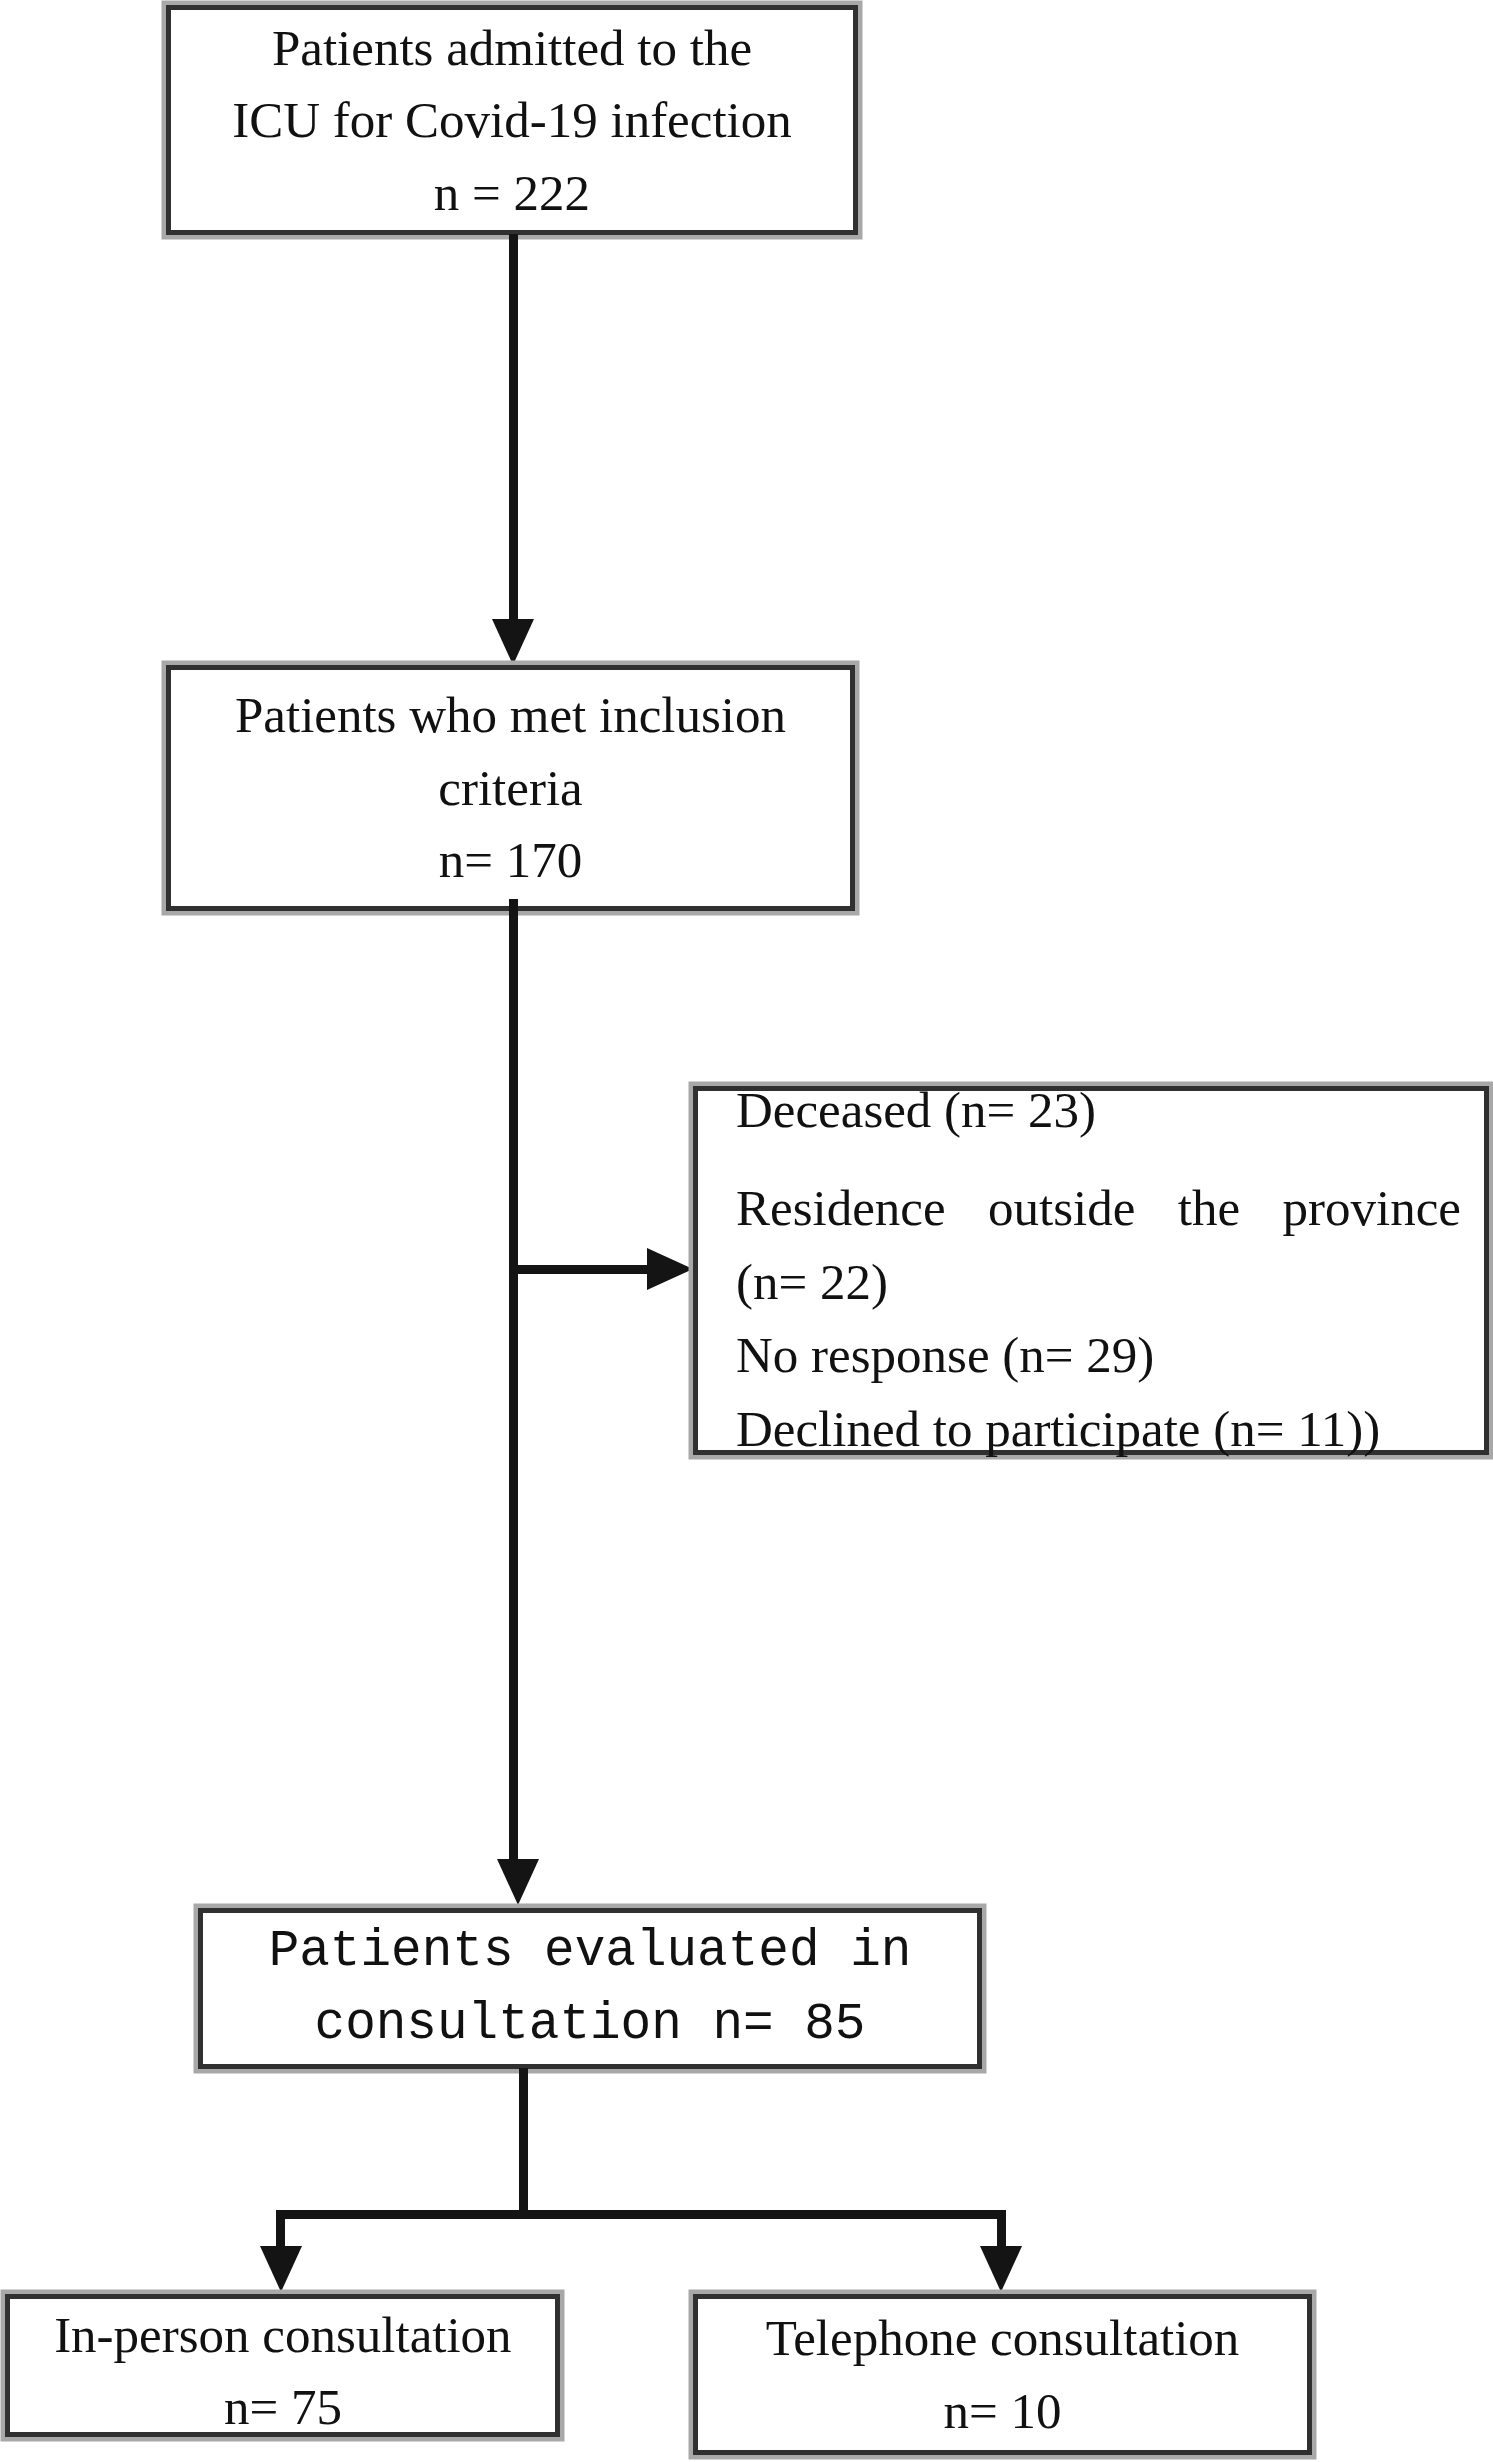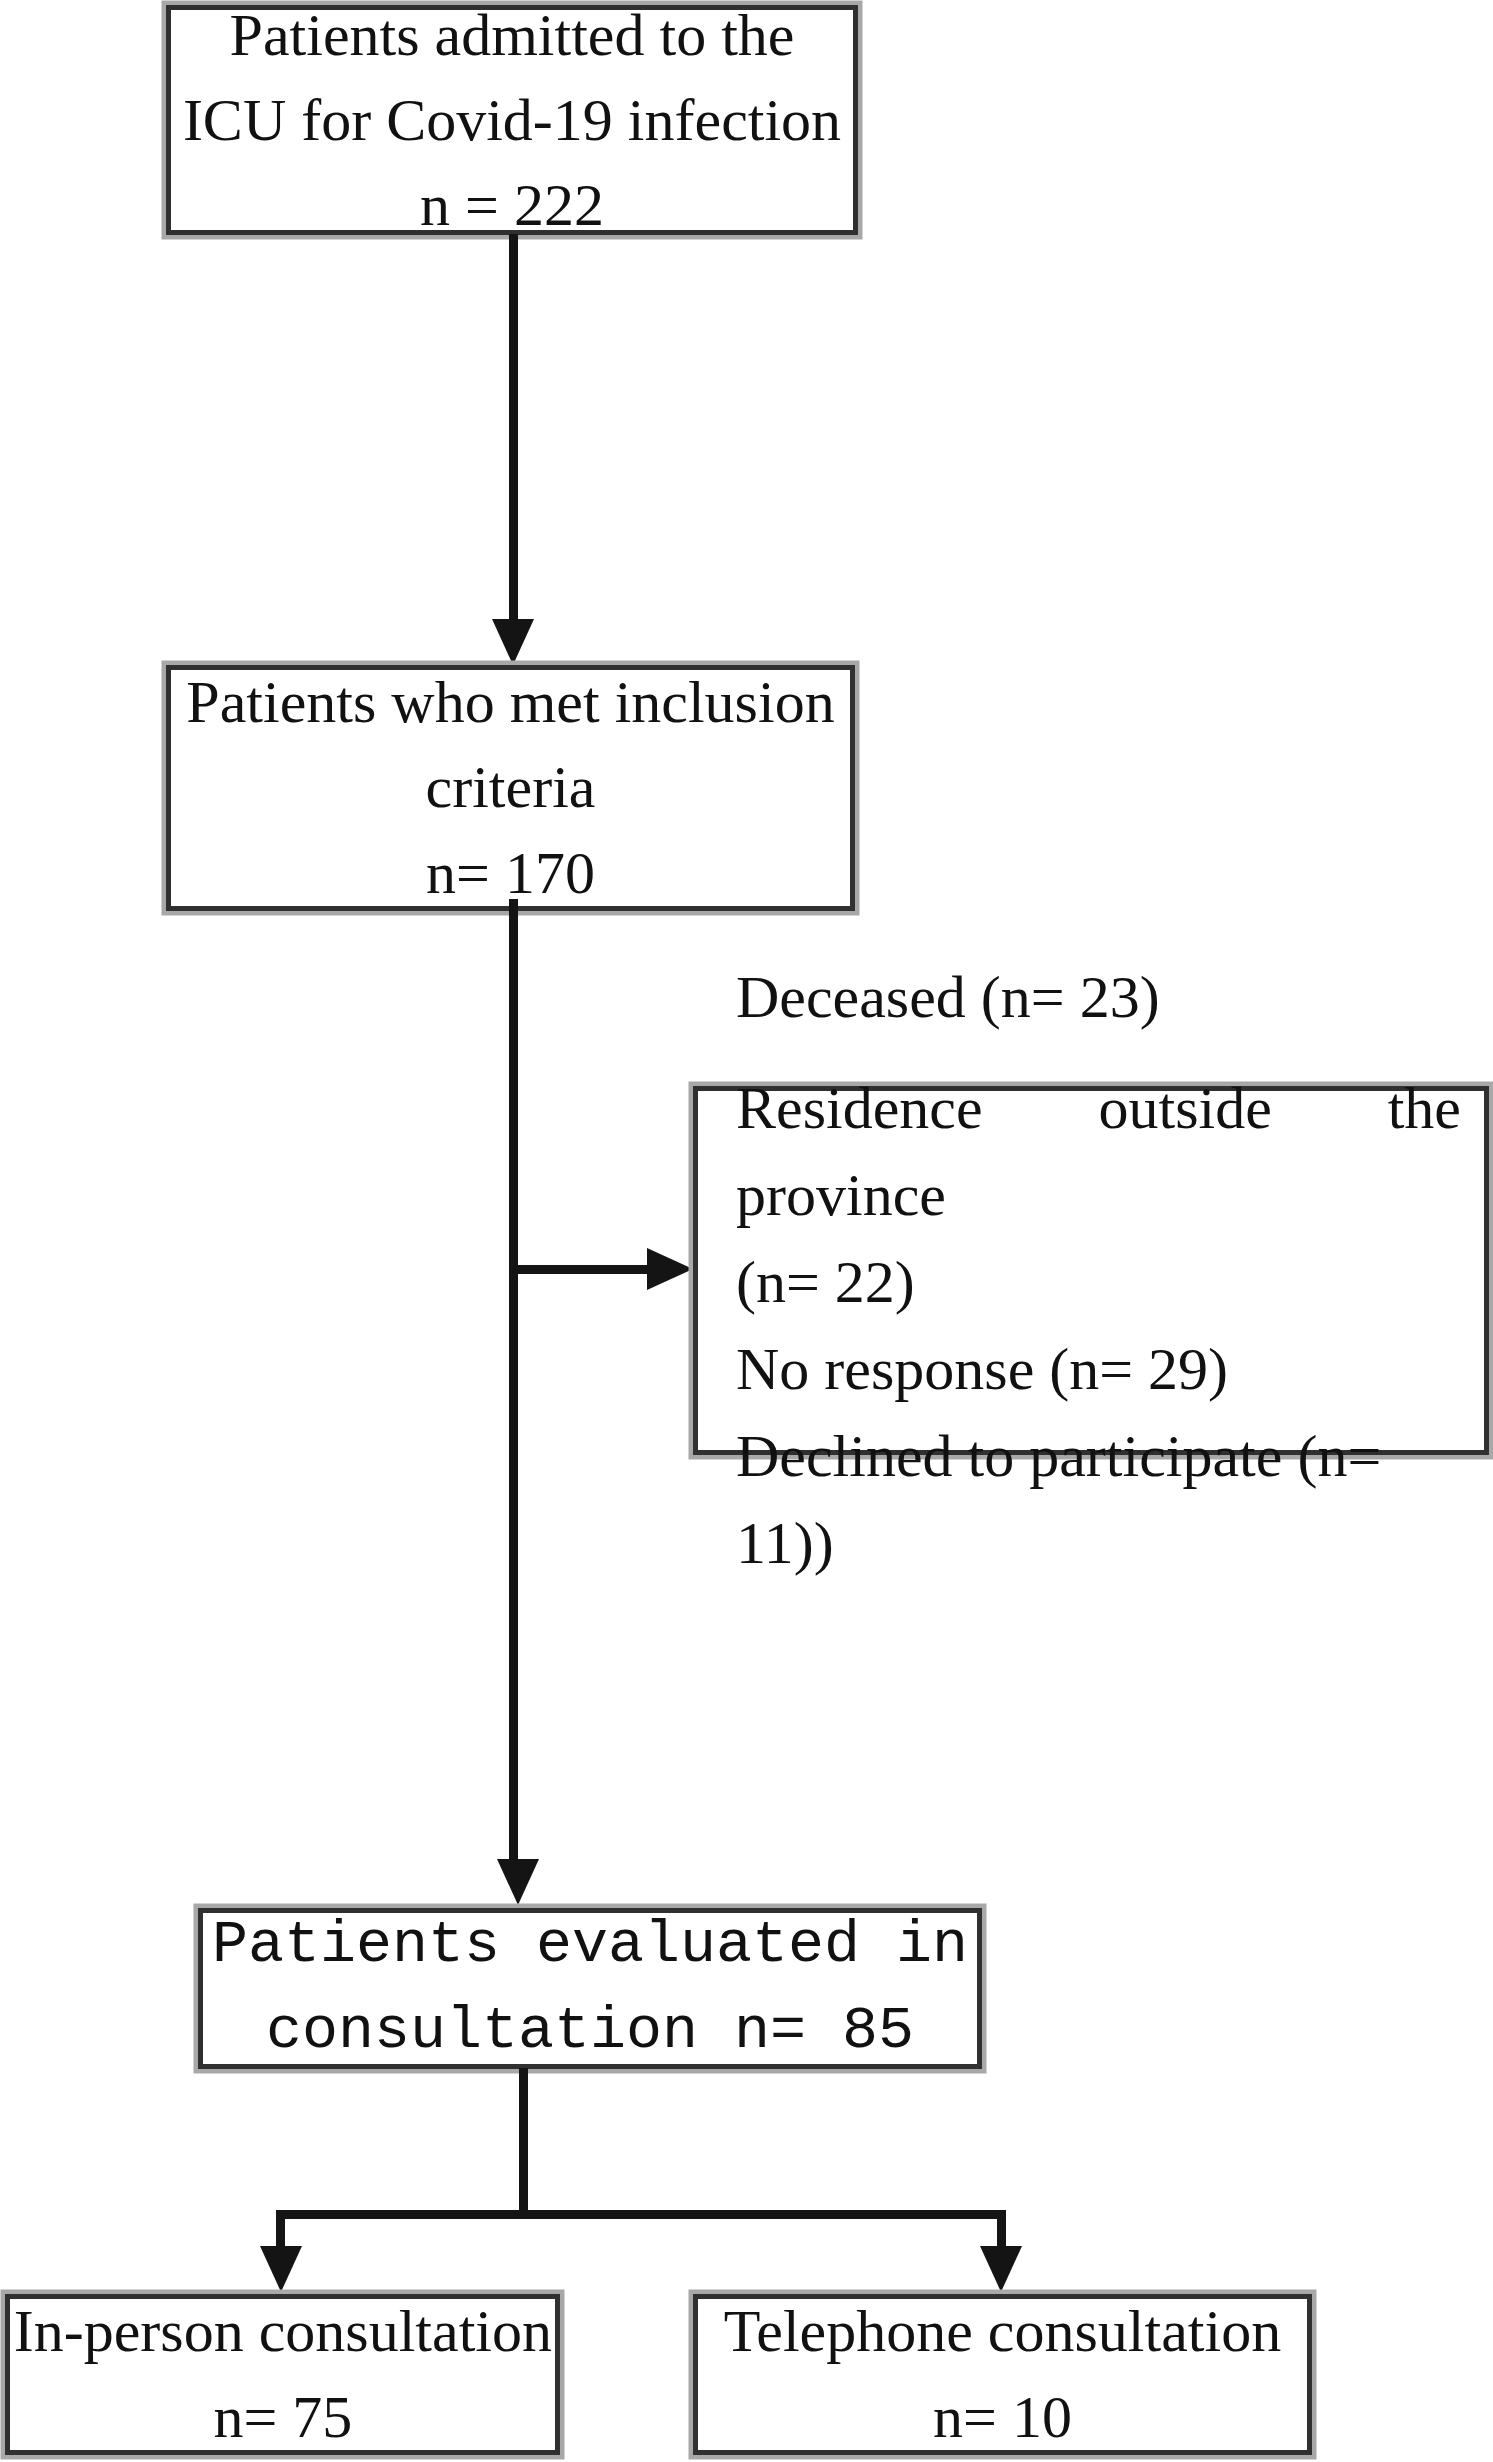--- a/index.html
+++ b/index.html
@@ -20,21 +20,21 @@
     position: absolute;
     box-sizing: border-box;
     background: #ffffff;
     border: 5.4px solid var(--border, #2e2e2e);
     box-shadow: 0 0 0 4.5px var(--shadow, #a8a8a8);
     display: flex;
     flex-direction: column;
     justify-content: center;
     align-items: center;
     text-align: center;
-    font-size: 60px;
+    font-size: 51px;
     line-height: 1.42;
   }
   .box .line {
     white-space: nowrap;
   }
   .box-excluded {
     align-items: stretch;
     text-align: left;
     padding: 9px 23px 9px 38px;
     line-height: 1.45;
@@ -110,21 +110,21 @@
   <div class="connector" style="left:519px; top:2068px; width:9px; height:149px;"></div>
 
   <div class="connector" style="left:276px; top:2210px; width:730px; height:9px;"></div>
 
   <div class="connector" style="left:276px; top:2210px; width:9px; height:45px;"></div>
   <div class="arrowhead-down" style="left:260px; top:2246px;"></div>
 
   <div class="connector" style="left:997px; top:2210px; width:9px; height:45px;"></div>
   <div class="arrowhead-down" style="left:980px; top:2246px;"></div>
 
-  <div class="box" style="left:5.4px; top:2294px; width:555px; height:161px;">
+  <div class="box" style="left:5.4px; top:2294px; width:555px; height:143px;justify-content:space-between;">
     <div class="line">In-person consultation</div>
     <div class="line">n= 75</div>
   </div>
 
   <div class="box" style="left:693px; top:2294px; width:619px; height:161px;">
     <div class="line">Telephone consultation</div>
     <div class="line">n= 10</div>
   </div>
 
 </div>

